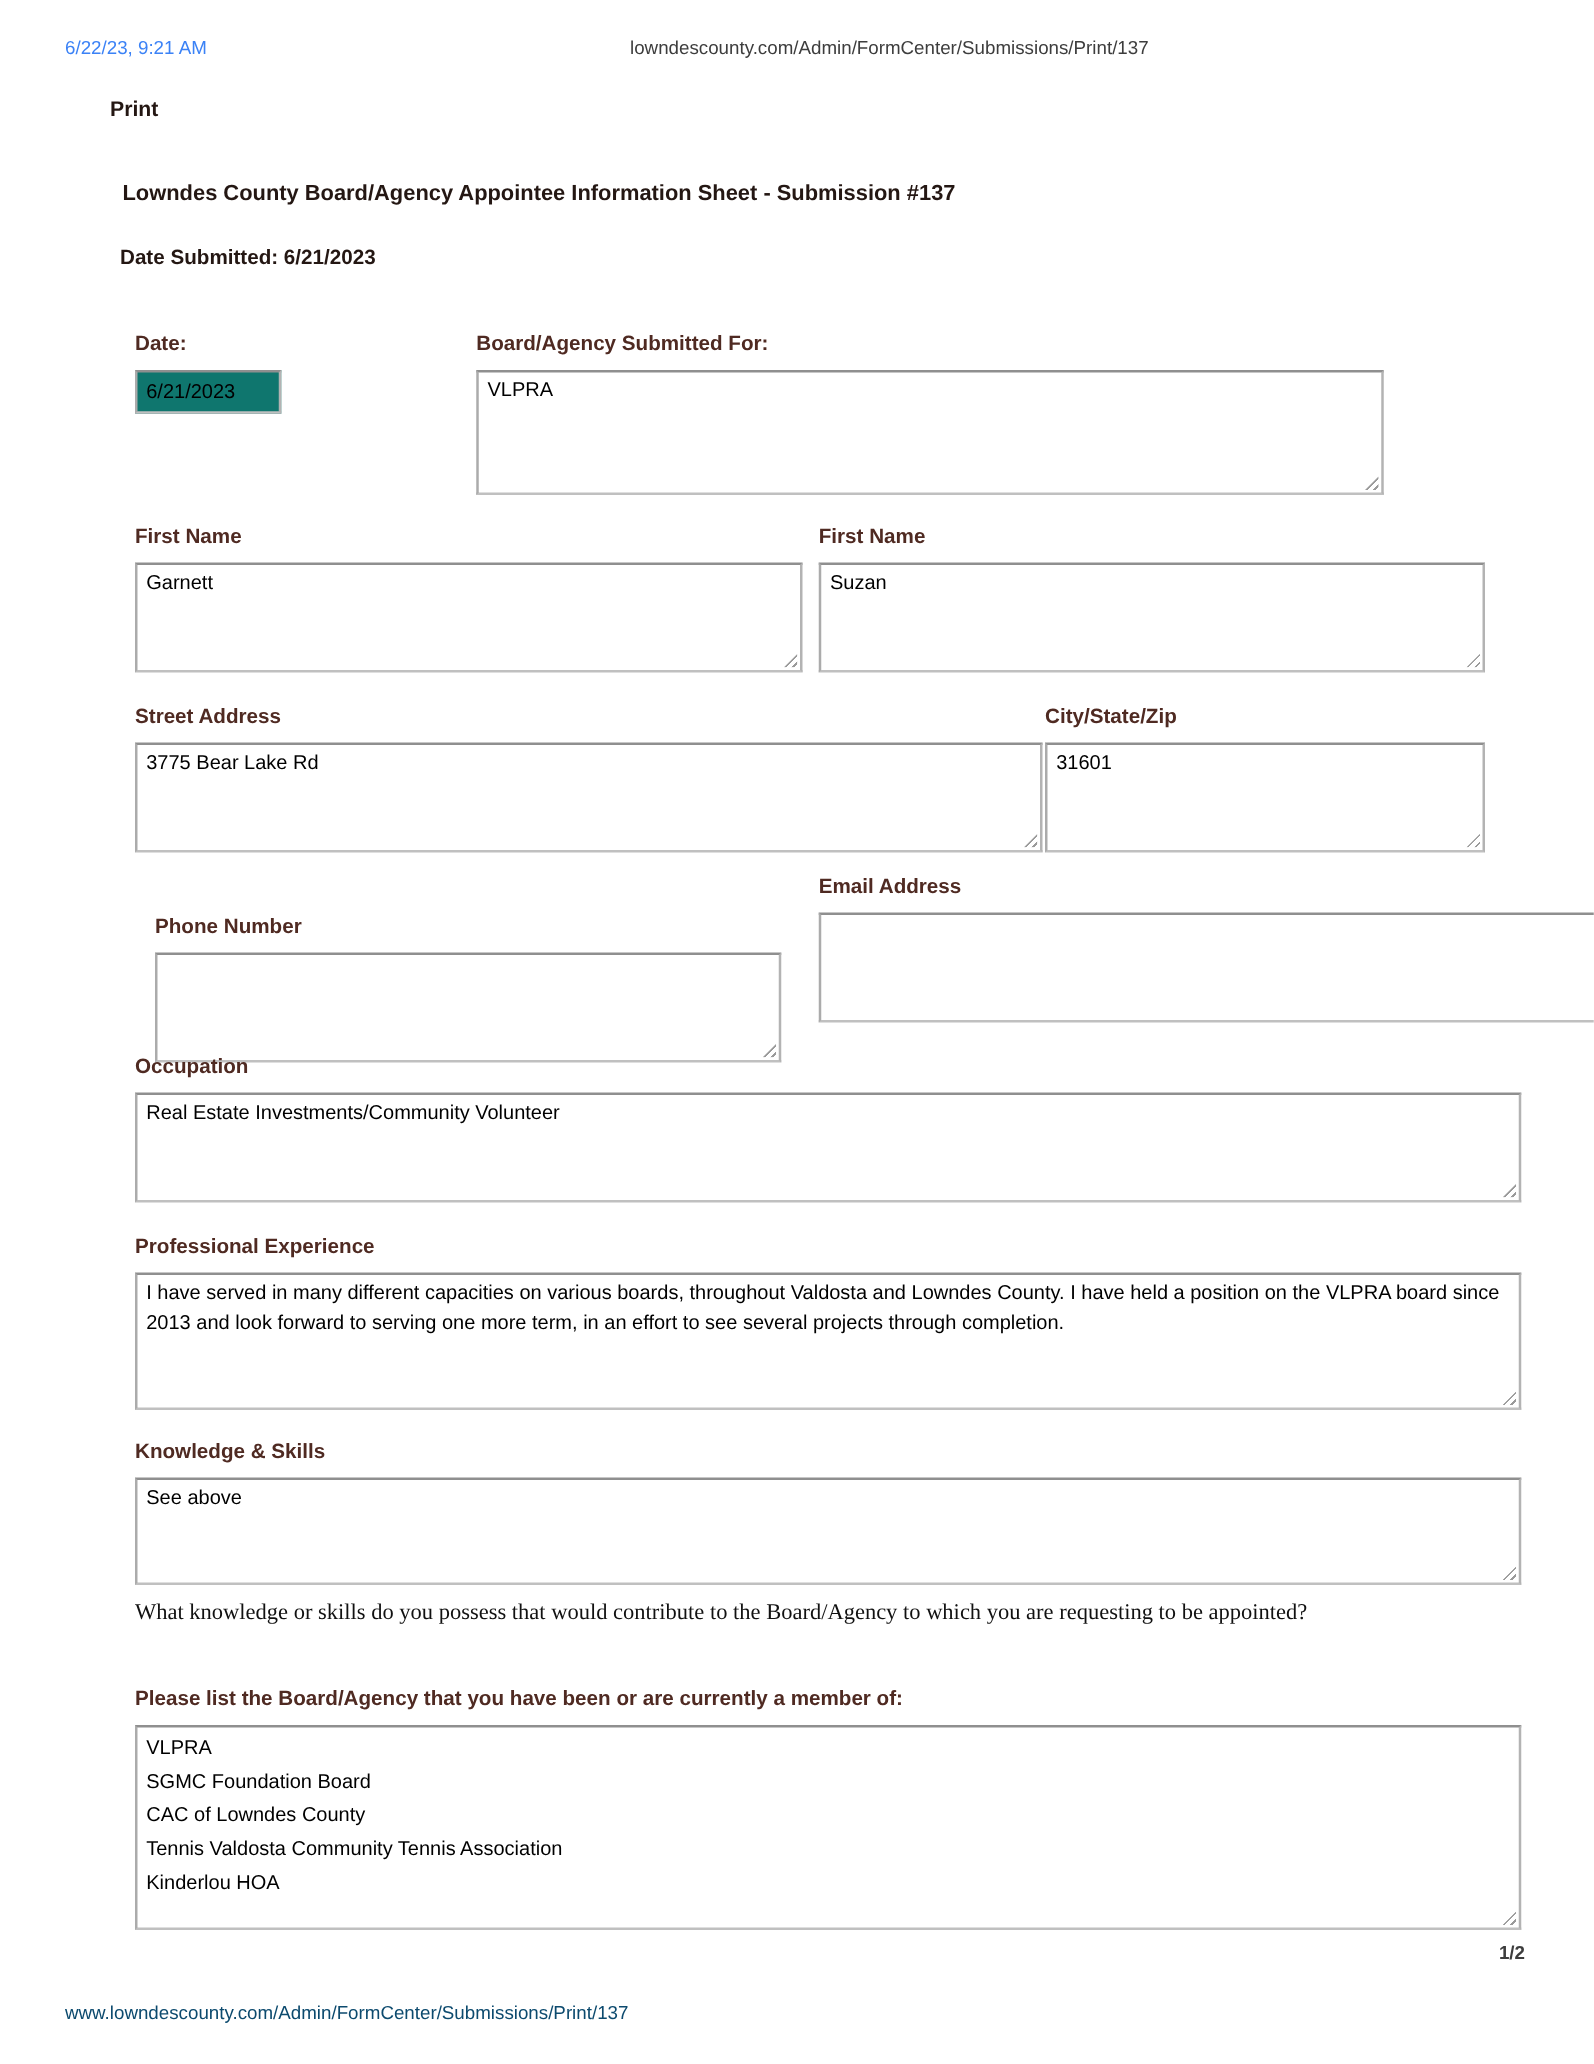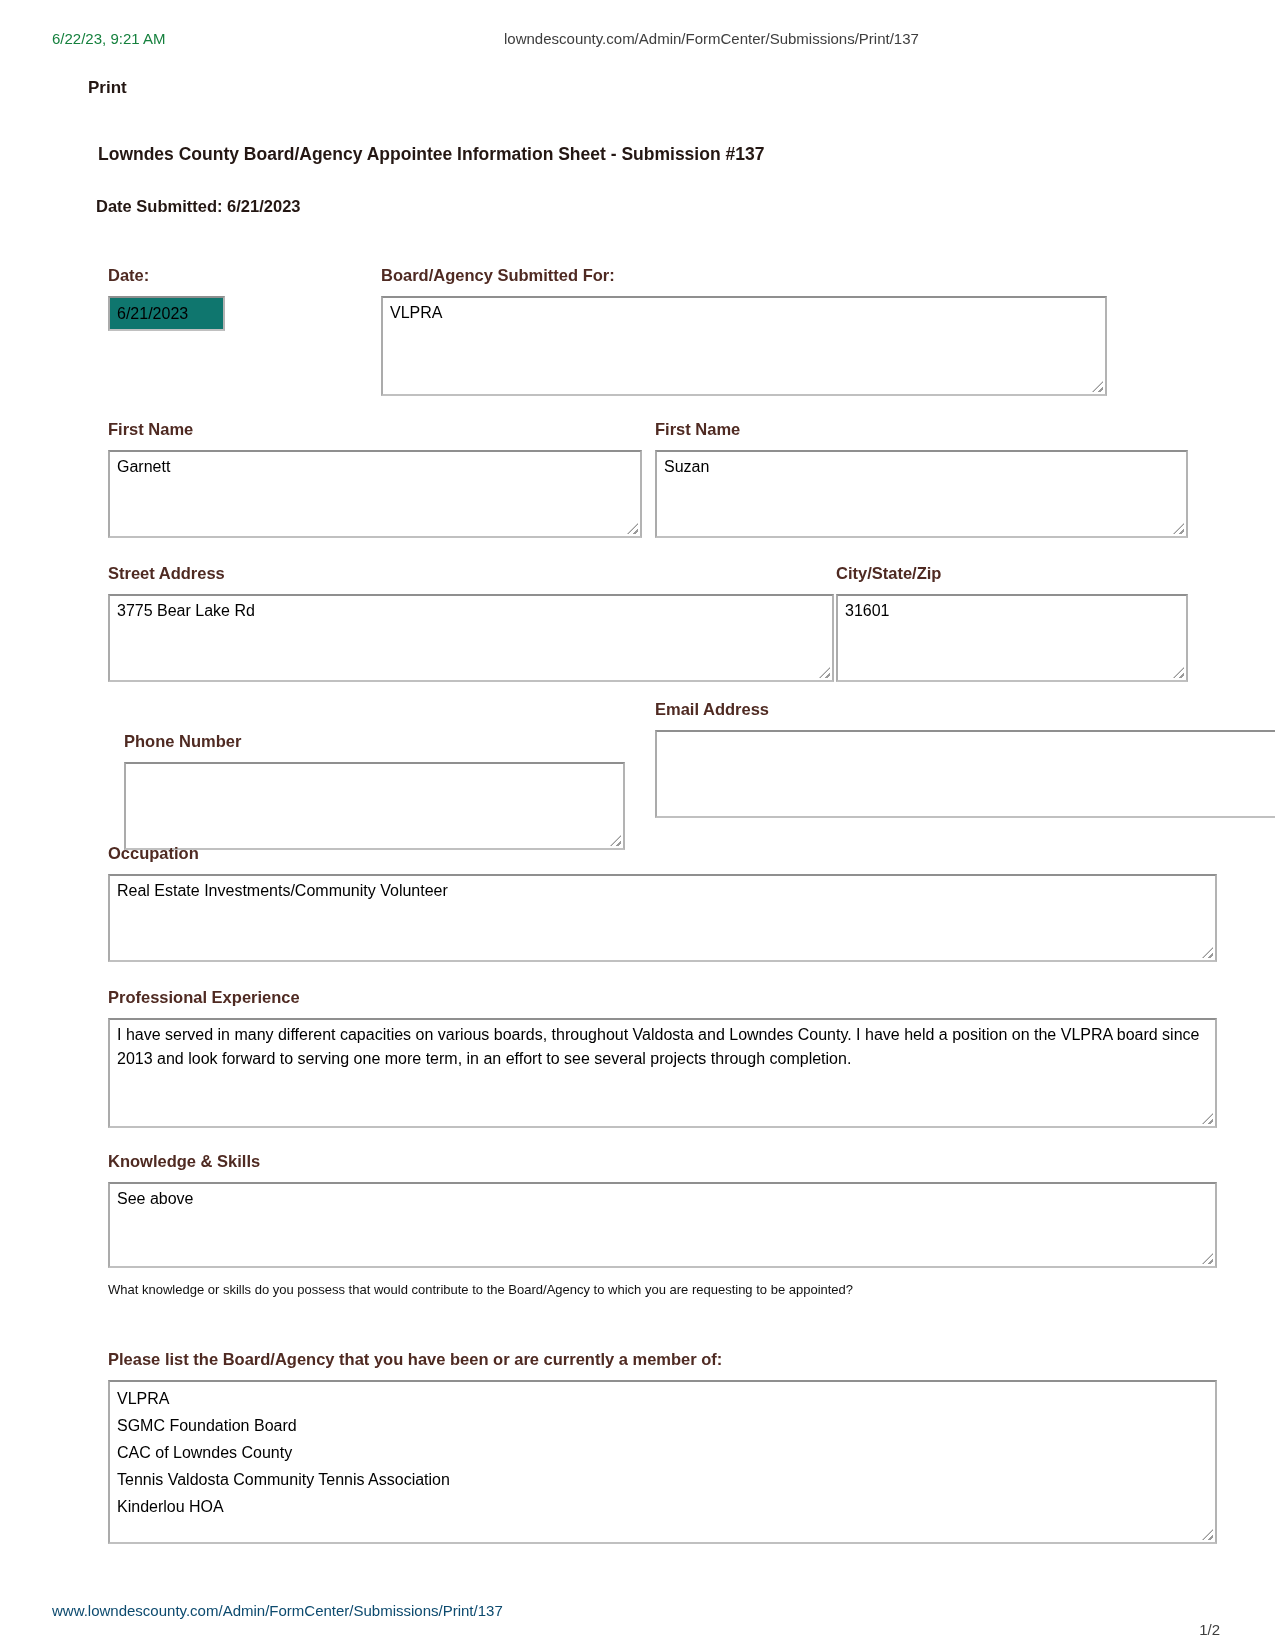--- a/index.html
+++ b/index.html
@@ -2,24 +2,24 @@
 <html><head>
 <meta charset="utf-8">
 <style>
   html,body{margin:0;padding:0;background:#fff;}
   body{
     width:1275px;height:1651px;position:relative;
     font-family:"Liberation Sans","DejaVu Sans",sans-serif;
     color:#000;overflow:hidden;
   }
   
-  .hdr-left{position:absolute;left:52px;top:30px;font-size:15px;color:#15803d;white-space:nowrap;}
+  .hdr-left{position:absolute;left:52px;top:30px;font-size:15px;color:#3b82f6;white-space:nowrap;}
   .hdr-url{position:absolute;left:504px;top:30px;font-size:15px;color:#3d3d3d;white-space:nowrap;}
   .ftr-url{position:absolute;left:52px;top:1602px;font-size:15px;color:#0c4a6e;white-space:nowrap;}
-  .ftr-page{position:absolute;right:55px;top:1621px;font-size:15px;color:#3d3d3d;white-space:nowrap;}
+  .ftr-page{position:absolute;right:55px;top:1554px;font-size:15px;color:#3d3d3d;white-space:nowrap;font-weight:bold;}
   
   .print-action{
     position:absolute;left:88px;top:78px;font-size:17px;font-weight:bold;
     color:#241713;text-decoration:none;cursor:pointer;
   }
   .page-title{
     position:absolute;left:98px;top:144px;margin:0;
     font-size:17.5px;font-weight:bold;color:#241713;white-space:nowrap;
   }
   .date-submitted{
@@ -66,21 +66,21 @@
   .f-email     {left:655px;top:700px;width:636px;}
   .f-occupation{left:108px;top:844px;width:1109px;}
   .f-profexp   {left:108px;top:988px;width:1109px;}
   .f-profexp .ta{height:110px;}
   .f-knowledge {left:108px;top:1152px;width:1109px;}
   .f-knowledge .ta{height:86px;}
   .f-member    {left:108px;top:1350px;width:1109px;}
   .f-member  .ta{height:164px;line-height:27px;}
   .helper-text{
     position:absolute;left:108px;top:1276px;width:995px;
-    font-size:13px;line-height:27px;color:#111;
+    font-size:18px;line-height:27px;color:#111;font-family:Liberation Serif, serif;
   }
 </style>
 </head>
 <body>
 
 <span class="hdr-left">6/22/23, 9:21 AM</span>
 <span class="hdr-url">lowndescounty.com/Admin/FormCenter/Submissions/Print/137</span>
 
 <a class="print-action">Print</a>
 <h1 class="page-title">Lowndes County Board/Agency Appointee Information Sheet - Submission #137</h1>

